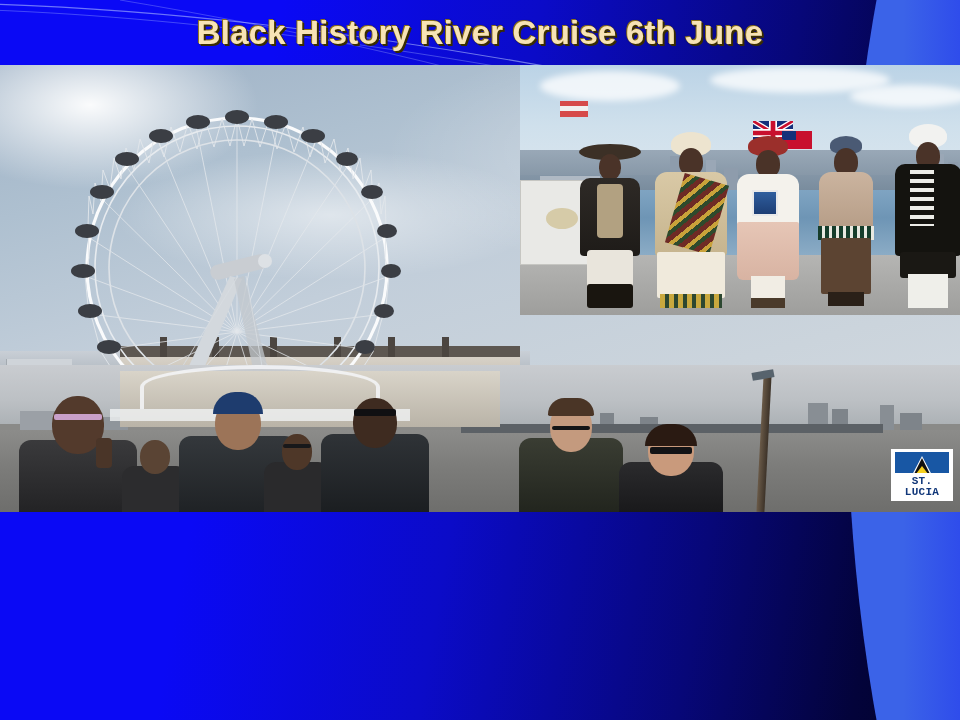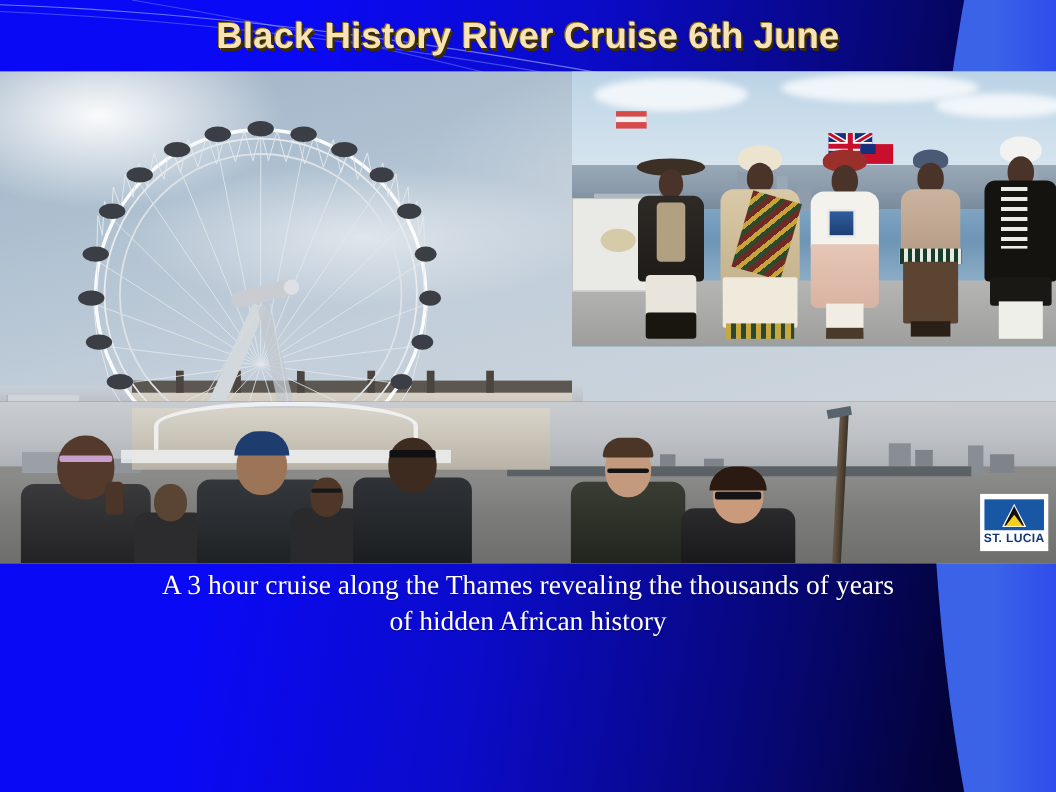--- a/index.html
+++ b/index.html
@@ -124,23 +124,23 @@
 
   
   .stlucia {
     position:absolute; left:891px; top:449px; width:62px; height:52px;
     background:#FFFFFF; z-index:9;
     display:flex; flex-direction:column; align-items:center; justify-content:center;
     padding:3px 2px;
   }
   .sl-flag { width:54px; height:28px; background:#1857A4; position:relative; overflow:hidden; }
   .sl-text {
-    font-family:Liberation Sans, sans-serif;
+    font-family:Liberation Mono, monospace;
     font-weight:bold; font-size:11px; letter-spacing:0.3px;
-    color:#12387A; line-height:1; margin-top:3px;
+    color:#12387A; line-height:1; margin-top:3px;text-align:center;
   }
   
   .caption {
     position:absolute; left:0; top:516px; width:960px; z-index:8;
     text-align:center;
     font-family:"Liberation Serif", serif;
     font-size:25px; line-height:1.32;
     color:#FFFFFF;
     padding:0 26px;
     text-shadow:0 1px 1px rgba(0,0,0,.35);
@@ -437,18 +437,14 @@
       <svg width="54" height="28" viewBox="0 0 54 28">
         <rect width="54" height="28" fill="#1857A4"></rect>
         <polygon points="27,4 38,25 16,25" fill="#FFFFFF"></polygon>
         <polygon points="27,6 36,24 18,24" fill="#111111"></polygon>
         <polygon points="27,14 35,24.5 19,24.5" fill="#F5D020"></polygon>
       </svg>
     </div>
     <div class="sl-text">ST. LUCIA</div>
   </div>
 
-  <div class="caption">
-    <span>A 3 hour cruise along the Thames  revealing the thousands of years</span>
-    <span class="l2">of hidden African history</span>
-  </div>
 
 </div>
 
 </body></html>

